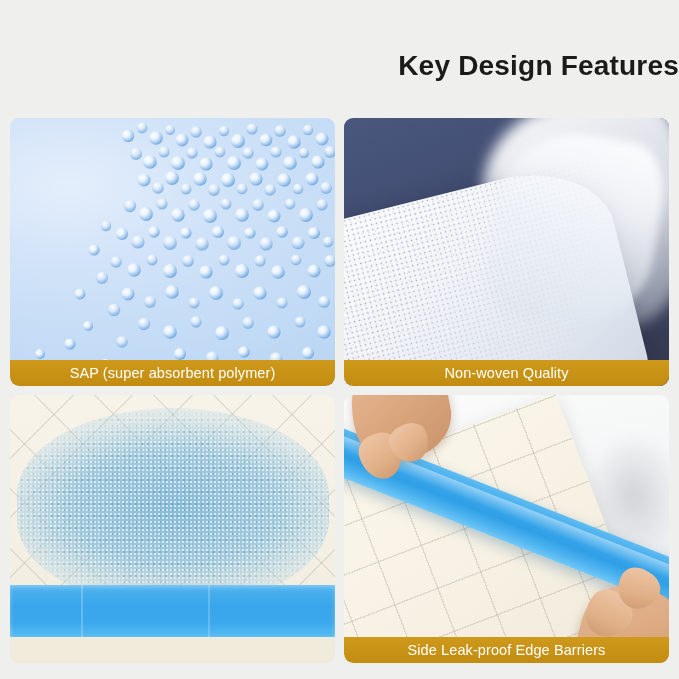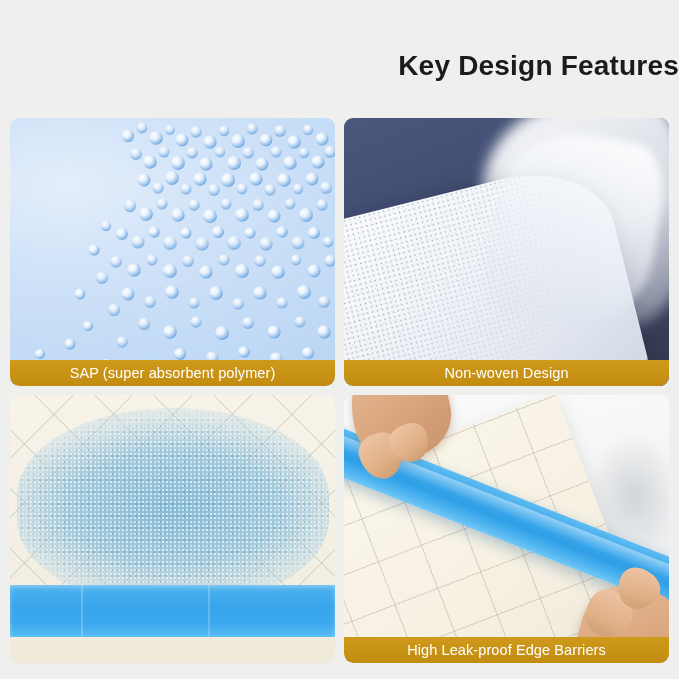--- a/index.html
+++ b/index.html
@@ -448,21 +448,21 @@
 
   <div class="feature-card">
     <div class="photo">
       <div class="nw-bg"></div>
       <div class="nw-blurwhite"></div>
       <div class="nw-sheet">
         <div class="nw-dots"></div>
       </div>
       <div class="nw-fold"></div>
     </div>
-    <div class="caption">Non-woven Design</div>
+    <div class="caption">Non-woven Quality</div>
   </div>
 
   <div class="feature-card">
     <div class="photo">
       <div class="pe-bg"></div>
       <div class="pe-quilt"></div>
       <div class="pe-core"></div>
       <div class="pe-core-speckle"></div>
       <div class="pe-film">
         <div class="pe-film-seams"></div>
@@ -480,16 +480,16 @@
       <div class="eb-strip">
         <div class="eb-strip-hl"></div>
       </div>
       <div class="eb-hand eb-hand-tl"></div>
       <div class="eb-finger eb-f1"></div>
       <div class="eb-finger eb-f2"></div>
       <div class="eb-hand eb-hand-br"></div>
       <div class="eb-finger eb-f3"></div>
       <div class="eb-finger eb-f4"></div>
     </div>
-    <div class="caption">High Leak-proof Edge Barriers</div>
+    <div class="caption">Side Leak-proof Edge Barriers</div>
   </div>
 
 </div>
 
 </body></html>

